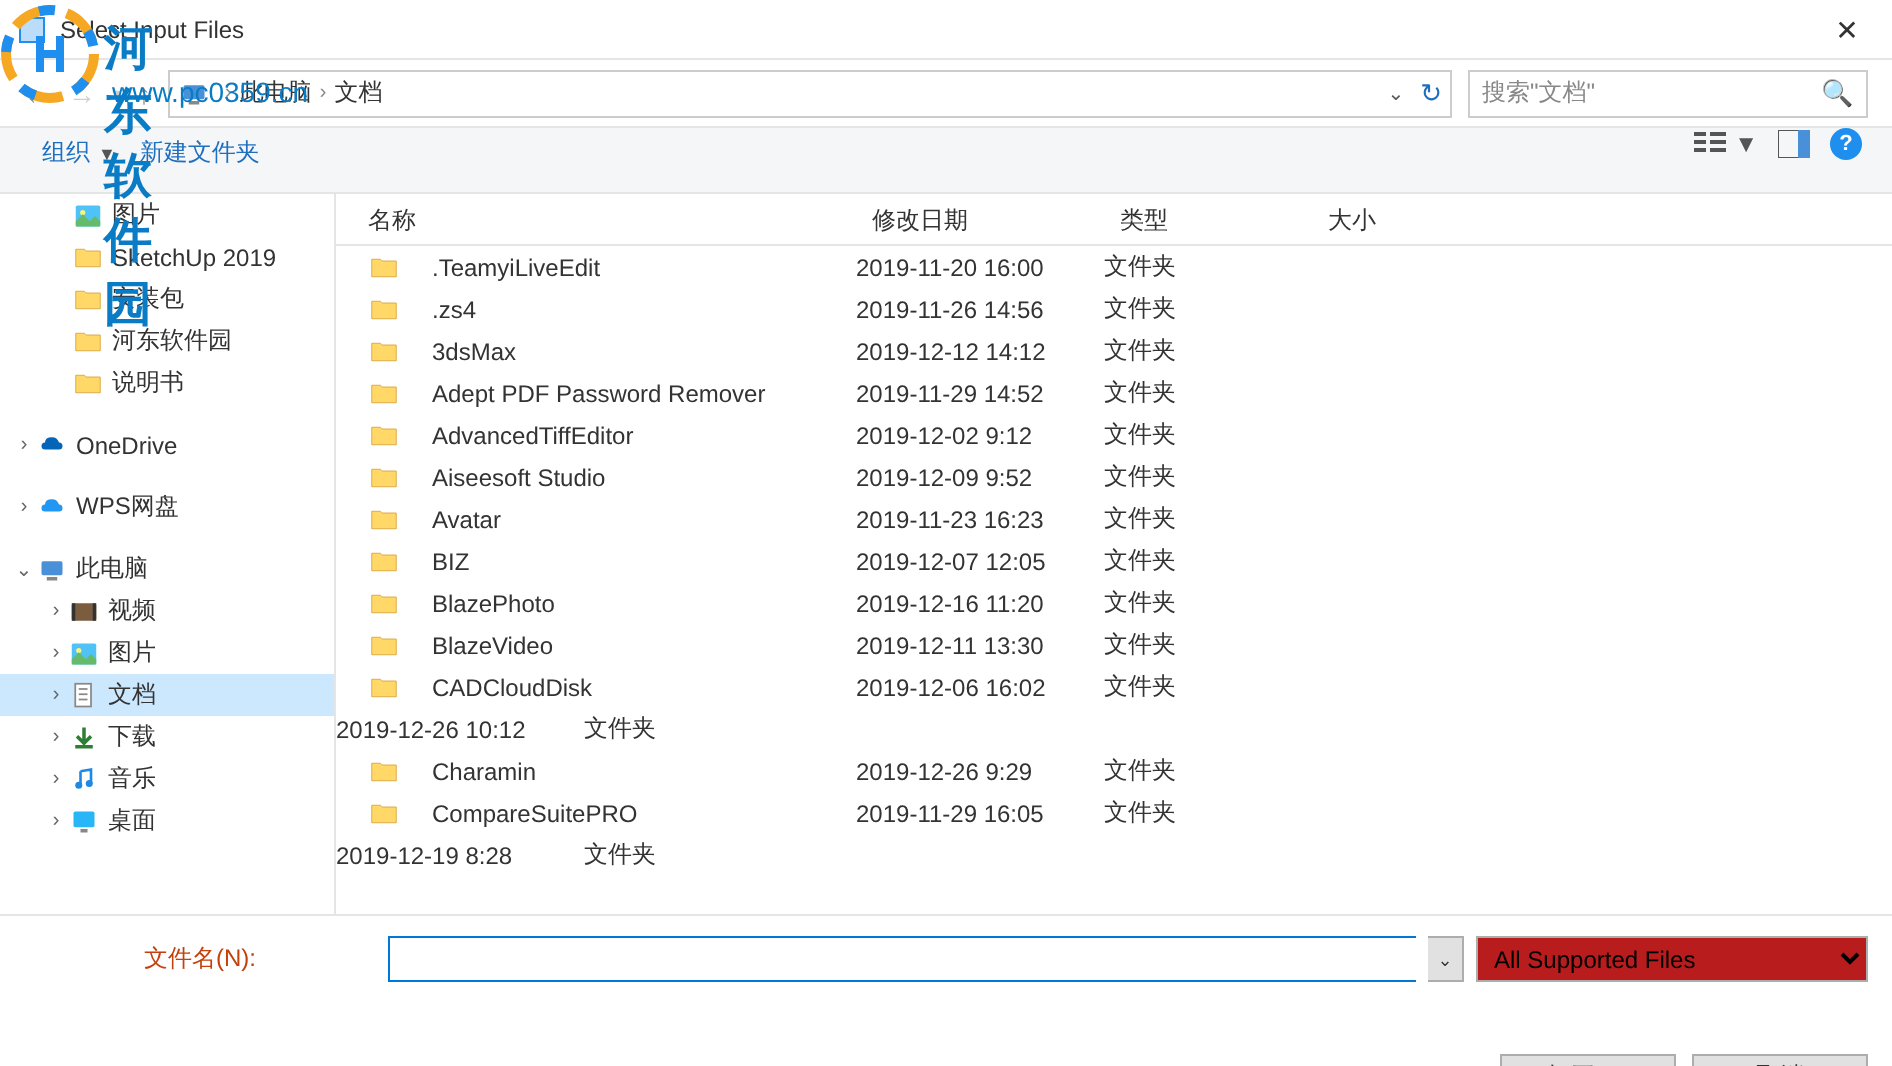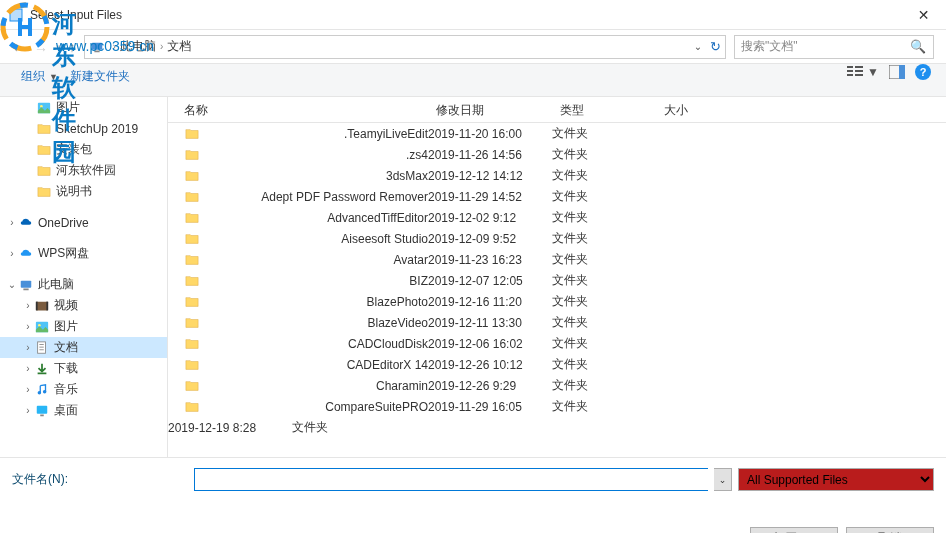--- a/index.html
+++ b/index.html
@@ -53,27 +53,27 @@
 
 .filelist { flex: 1; overflow: hidden; }
 .fl-header { display: flex; height: 26px; border-bottom: 1px solid #e5e5e5; font-size: 12px; color: #333; }
 .fl-header > div { padding: 5px 8px; border-right: 1px solid transparent; }
 .col-name { flex: 0 0 260px; padding-left: 16px !important; }
 .col-date { flex: 0 0 124px; }
 .col-type { flex: 0 0 104px; }
 .col-size { flex: 0 0 80px; }
 .fl-body { overflow-y: auto; height: 334px; }
 .fl-row { display: flex; height: 21px; align-items: center; font-size: 12px; color: #333; }
-.fl-row .col-name { display: flex; align-items: center; gap: 6px; justify-content: space-between; }
+.fl-row .col-name { display: flex; align-items: center; gap: 16px; }
 .fl-row .ficon { width: 16px; height: 16px; display: inline-flex; align-items: center; justify-content: center; flex-shrink: 0; }
 
 
 .bottom { padding: 10px 12px; border-top: 1px solid #e5e5e5; }
 .filename-row { display: flex; align-items: center; gap: 6px; margin-bottom: 10px; }
-.filename-row .lbl { width: 176px; text-align: left; font-size: 12px; color: #0c4a6e; }
+.filename-row .lbl { width: 176px; text-align: center; font-size: 12px; color: #c2410c; }
 .filename-row input { flex: 1; height: 23px; border: 1px solid #0078d7; padding: 0 4px; font-size: 12px; outline: none; }
 .filename-row .combo-btn { width: 18px; height: 23px; border: 1px solid #adadad; border-left: none; background: #e1e1e1; display: flex; align-items: center; justify-content: center; font-size: 9px; color: #333; }
 .filename-row select { width: 196px; height: 23px; border: 1px solid #adadad; font-size: 12px; padding: 0 4px; background: #b91c1c; }
 .btn-row { display: flex; justify-content: flex-end; gap: 8px; padding-right: 0; margin-top: 36px; }
 .btn-row button { width: 88px; height: 23px; border: 1px solid #adadad; background: #e1e1e1; font-size: 12px; color: #333; }
 
 
 .folder-svg { fill: #ffd868; stroke: #d9a23b; stroke-width: 0.5; }
 </style>
 </head>
@@ -445,28 +445,20 @@
                 <path class="folder-svg" d="M1 3 L6 3 L7 4 L15 4 L15 13 L1 13 Z"></path>
               </svg>
             </span>
             <span>CADCloudDisk</span>
           </div>
           <div class="col-date">2019-12-06 16:02</div>
           <div class="col-type">文件夹</div>
           <div class="col-size"></div>
         </div>
         <div class="fl-row">
-          <div class="col-name">
-            <span class="ficon">
-              <svg width="14" height="14" viewBox="0 0 16 16">
-                <path class="folder-svg" d="M1 3 L6 3 L7 4 L15 4 L15 13 L1 13 Z"></path>
-              </svg>
-            </span>
-            <span>CADEditorX 14</span>
-          </div>
           <div class="col-date">2019-12-26 10:12</div>
           <div class="col-type">文件夹</div>
           <div class="col-size"></div>
         </div>
         <div class="fl-row">
           <div class="col-name">
             <span class="ficon">
               <svg width="14" height="14" viewBox="0 0 16 16">
                 <path class="folder-svg" d="M1 3 L6 3 L7 4 L15 4 L15 13 L1 13 Z"></path>
               </svg>

